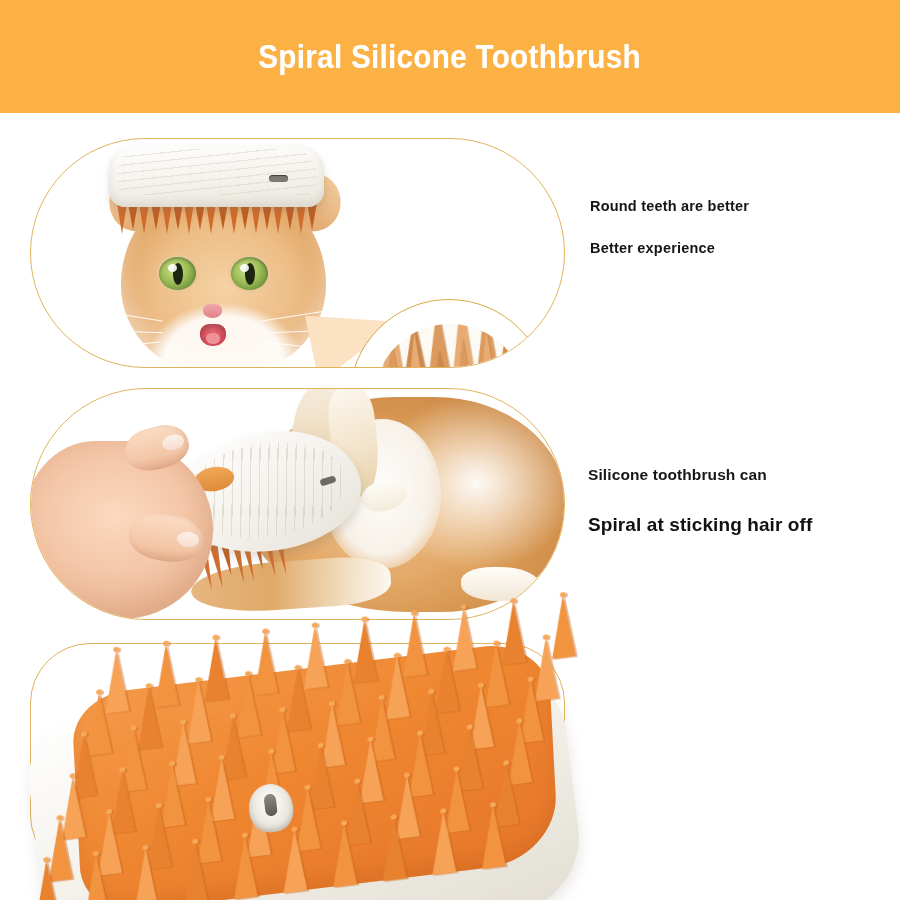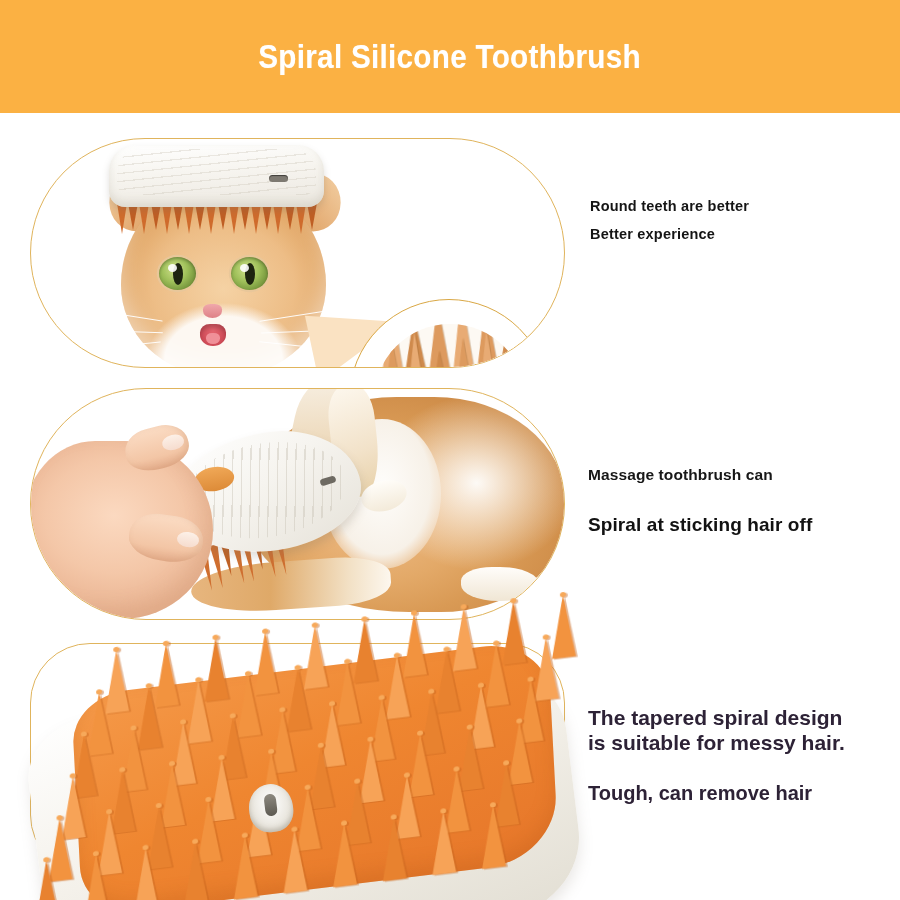--- a/index.html
+++ b/index.html
@@ -436,21 +436,21 @@
   .text-block { position: absolute; }
 
   #text-1 { left: 590px; top: 198px; }
   #text-2 { left: 588px; top: 466px; }
   #text-3 { left: 588px; top: 706px; }
 
   .t-line { white-space: nowrap; }
 
   .t1-a {
     font-size: 14.5px; font-weight: bold; color: #151515;
-    letter-spacing: 0.2px; margin-bottom: 12px;
+    letter-spacing: 0.2px; margin-bottom: 26px;
   }
   .t1-b {
     font-size: 14.5px; font-weight: bold; color: #151515;
     letter-spacing: 0.2px;
   }
 
   .t2-a {
     font-size: 15.5px; font-weight: bold; color: #171717;
     letter-spacing: 0.1px; margin-bottom: 30px;
   }
@@ -596,21 +596,21 @@
           <span class="nail" style="right:4px; top:12px;"></span>
         </div>
         <div class="finger f2">
           <span class="nail" style="right:4px; top:14px;"></span>
         </div>
       </div>
     </div>
   </div>
 
   <div class="text-block" id="text-2">
-    <div class="t-line t2-a">Massage toothbrush can</div>
+    <div class="t-line t2-a">Silicone toothbrush can</div>
     <div class="t-line t2-b">Spiral at sticking hair off</div>
   </div>
 
   <div class="panel" id="panel-3">
     <div class="panel-clip">
       <div class="p1-art">
         <div class="pad-base"></div>
         <div class="pad-top"></div>
         <div class="spike-field">
           <div class="spike-row" style="top:8px;   left:34px;">
@@ -686,21 +686,14 @@
               <span class="spike"></span>
           </div>
         </div>
         <div class="nozzle">
           <span class="nozzle-hole"></span>
         </div>
       </div>
     </div>
   </div>
 
-  <div class="text-block" id="text-3">
-    <div class="t3-a">
-      <div class="t-line">The tapered spiral design</div>
-      <div class="t-line">is suitable for messy hair.</div>
-    </div>
-    <div class="t-line t3-b">Tough, can remove hair</div>
-  </div>
 
 </div>
 
 </body></html>

